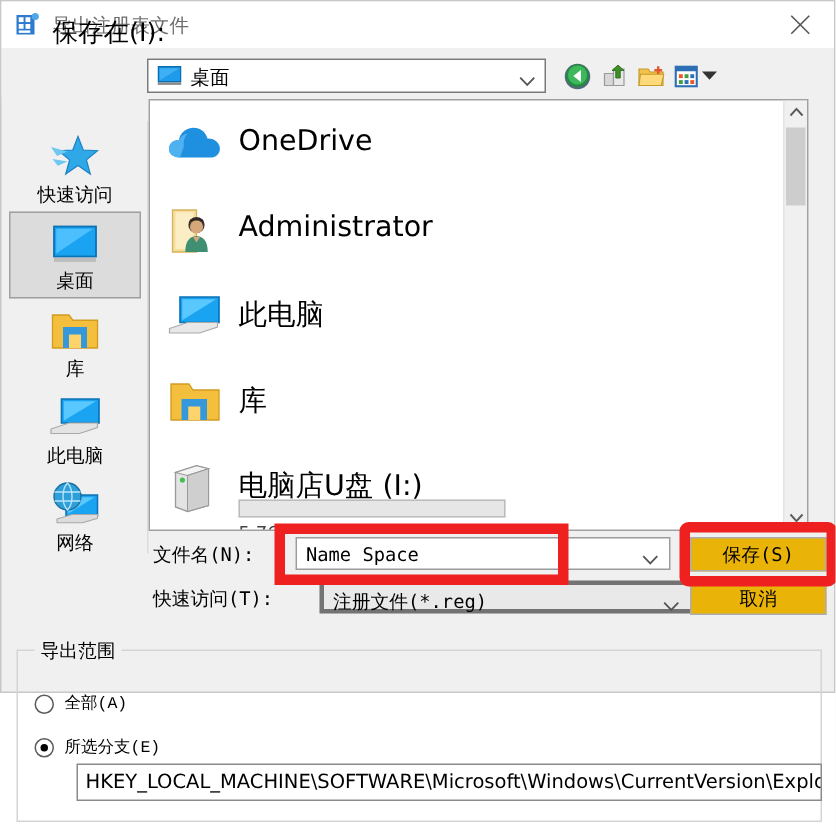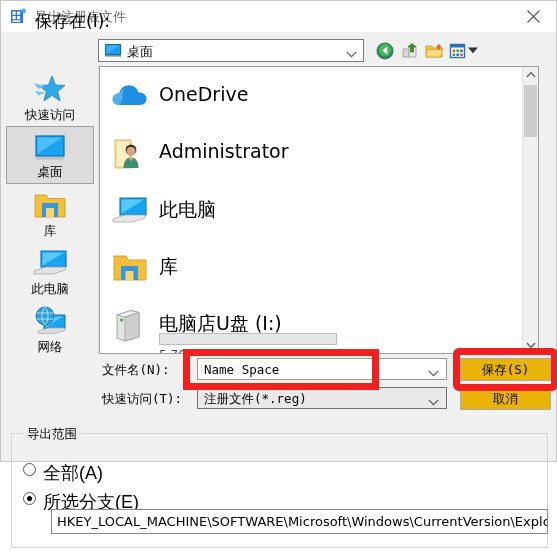--- a/index.html
+++ b/index.html
@@ -97,21 +97,21 @@
   .tb-btn {
     position: absolute;
     top: 40px;
     width: 20px; height: 20px;
     cursor: default;
   }
 
   
   .places {
     position: absolute;
-    left: 1px; top: 65px;
+    left: 1px; top: 80px;
     width: 96px; height: 288px;
     background: #f0f0f0;
     border-right: 1px solid #dcdcdc;
   }
   .place-item {
     position: absolute;
     left: 4px;
     width: 88px; height: 58px;
     text-align: center;
     cursor: default;
@@ -237,24 +237,24 @@
     position: absolute;
     left: 6px; top: 3px;
     font-size: 12.5px;
     font-family: "DejaVu Sans Mono", monospace;
     white-space: nowrap;
   }
   .fname-combo .cb-arrow { position: absolute; right: 7px; top: 7px; }
 
   .ftype-combo {
     position: absolute;
-    left: 196px; top: 386px;
+    left: 212px; top: 386px;
     width: 250px; height: 22px;
     background: #e9e9e9;
-    border: 1px solid #737373;
+    border: 3px solid #737373;
     box-sizing: border-box;
     padding-left: 42px;
   }
   .ftype-combo .val {
     position: absolute;
     left: 6px; top: 3px;
     font-size: 12.5px;
     font-family: "DejaVu Sans Mono", monospace;
     white-space: nowrap;
   }
@@ -311,22 +311,22 @@
   .radio-row .rb .dot {
     position: absolute;
     left: 3px; top: 3px;
     width: 5px; height: 5px;
     border-radius: 50%;
     background: #000000;
   }
   .radio-row .rlabel {
     position: absolute;
     left: 20px; top: 0px;
-    font-size: 18px;
-    font-family: Liberation Sans, sans-serif;
+    font-size: 11px;
+    font-family: Liberation Mono, monospace;
     white-space: nowrap;
   }
   .path-box {
     position: absolute;
     left: 50px; top: 508px;
     width: 497px; height: 25px;
     background: #ffffff;
     border: 1px solid #8a8a8a;
     box-sizing: border-box;
     overflow: hidden;

